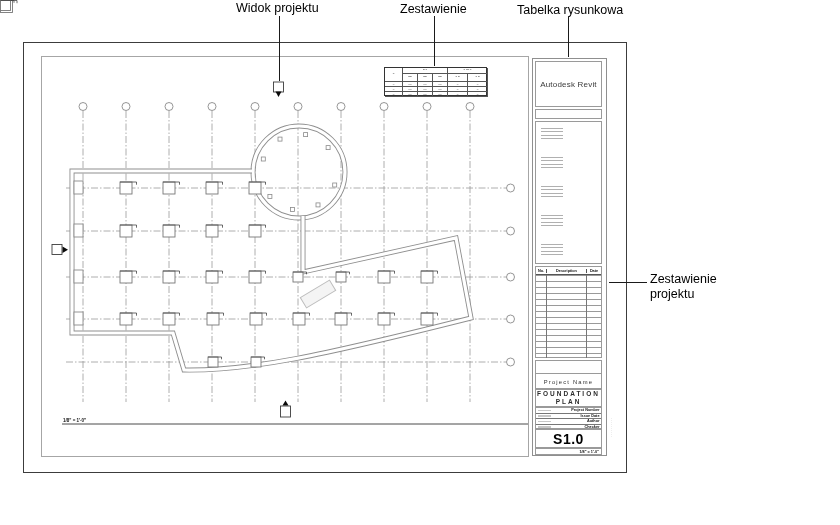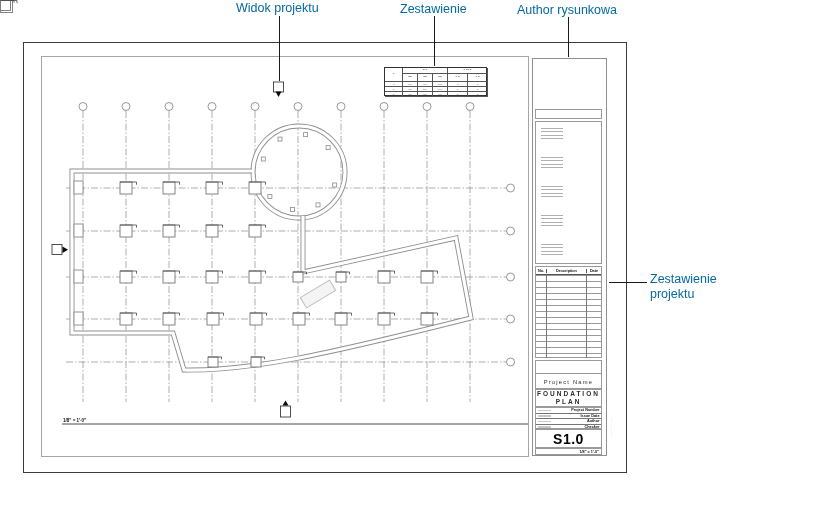--- a/index.html
+++ b/index.html
@@ -1,20 +1,20 @@
 <!DOCTYPE html>
 <html><head>
 <meta charset="utf-8">
 <style>
   html,body{margin:0;padding:0;background:#fff;}
   .page{position:relative;width:840px;height:525px;background:#ffffff;
         font-family:"Liberation Sans",sans-serif;overflow:hidden;}
 
   
-  .ann{position:absolute;font-size:12.5px;color:#0369a1;white-space:nowrap;line-height:15px;}
+  .ann{position:absolute;font-size:12.5px;color:#000000;white-space:nowrap;line-height:15px;}
   .leader-v{position:absolute;width:1px;background:#1a1a1a;}
   .leader-h{position:absolute;height:1px;background:#1a1a1a;}
 
   
   .border-outer{position:absolute;left:23px;top:42px;width:602px;height:429px;border:1px solid #3c3c3c;background:#fff;}
   .border-inner{position:absolute;left:41px;top:56px;width:486px;height:399px;border:1.5px solid #a6a6a6;}
 
   
   .plansvg{position:absolute;left:0;top:0;}
 
@@ -224,20 +224,21 @@
     <div>–</div>
     <div>–</div>
     <div>––</div>
     <div>––</div>
     <div>––</div>
     <div>–</div>
     <div>–</div>
   </div>
 
   <div class="tb">
+    <div class="box tb-logo">Autodesk Revit</div>
     <div class="box tb-band">· ···· ········ ····· ···</div>
     <div class="box tb-cons">
       <div class="cluster"></div>
       <div class="cluster"></div>
       <div class="cluster"></div>
       <div class="cluster"></div>
       <div class="cluster"></div>
     </div>
     <div class="box tb-rev">
       <div class="rev-head">
@@ -278,21 +279,21 @@
     <div class="box tb-scale">1/8" = 1'-0"</div>
   </div>
   <div class="stamp">··········</div>
 
   <div class="ann" style="left:236px;top:1px;">Widok projektu</div>
   <div class="leader-v" style="left:279px;top:16px;height:65px;"></div>
 
   <div class="ann" style="left:400px;top:2px;">Zestawienie</div>
   <div class="leader-v" style="left:434px;top:16px;height:50px;"></div>
 
-  <div class="ann" style="left:517px;top:3px;">Author rysunkowa</div>
+  <div class="ann" style="left:517px;top:3px;">Tabelka rysunkowa</div>
   <div class="leader-v" style="left:568px;top:17px;height:40px;"></div>
 
   <div class="ann" style="left:650px;top:272px;">
     <span>Zestawienie</span><br>
     <span>projektu</span>
   </div>
   <div class="leader-h" style="left:609px;top:282px;width:38px;"></div>
 
 </div>
 

